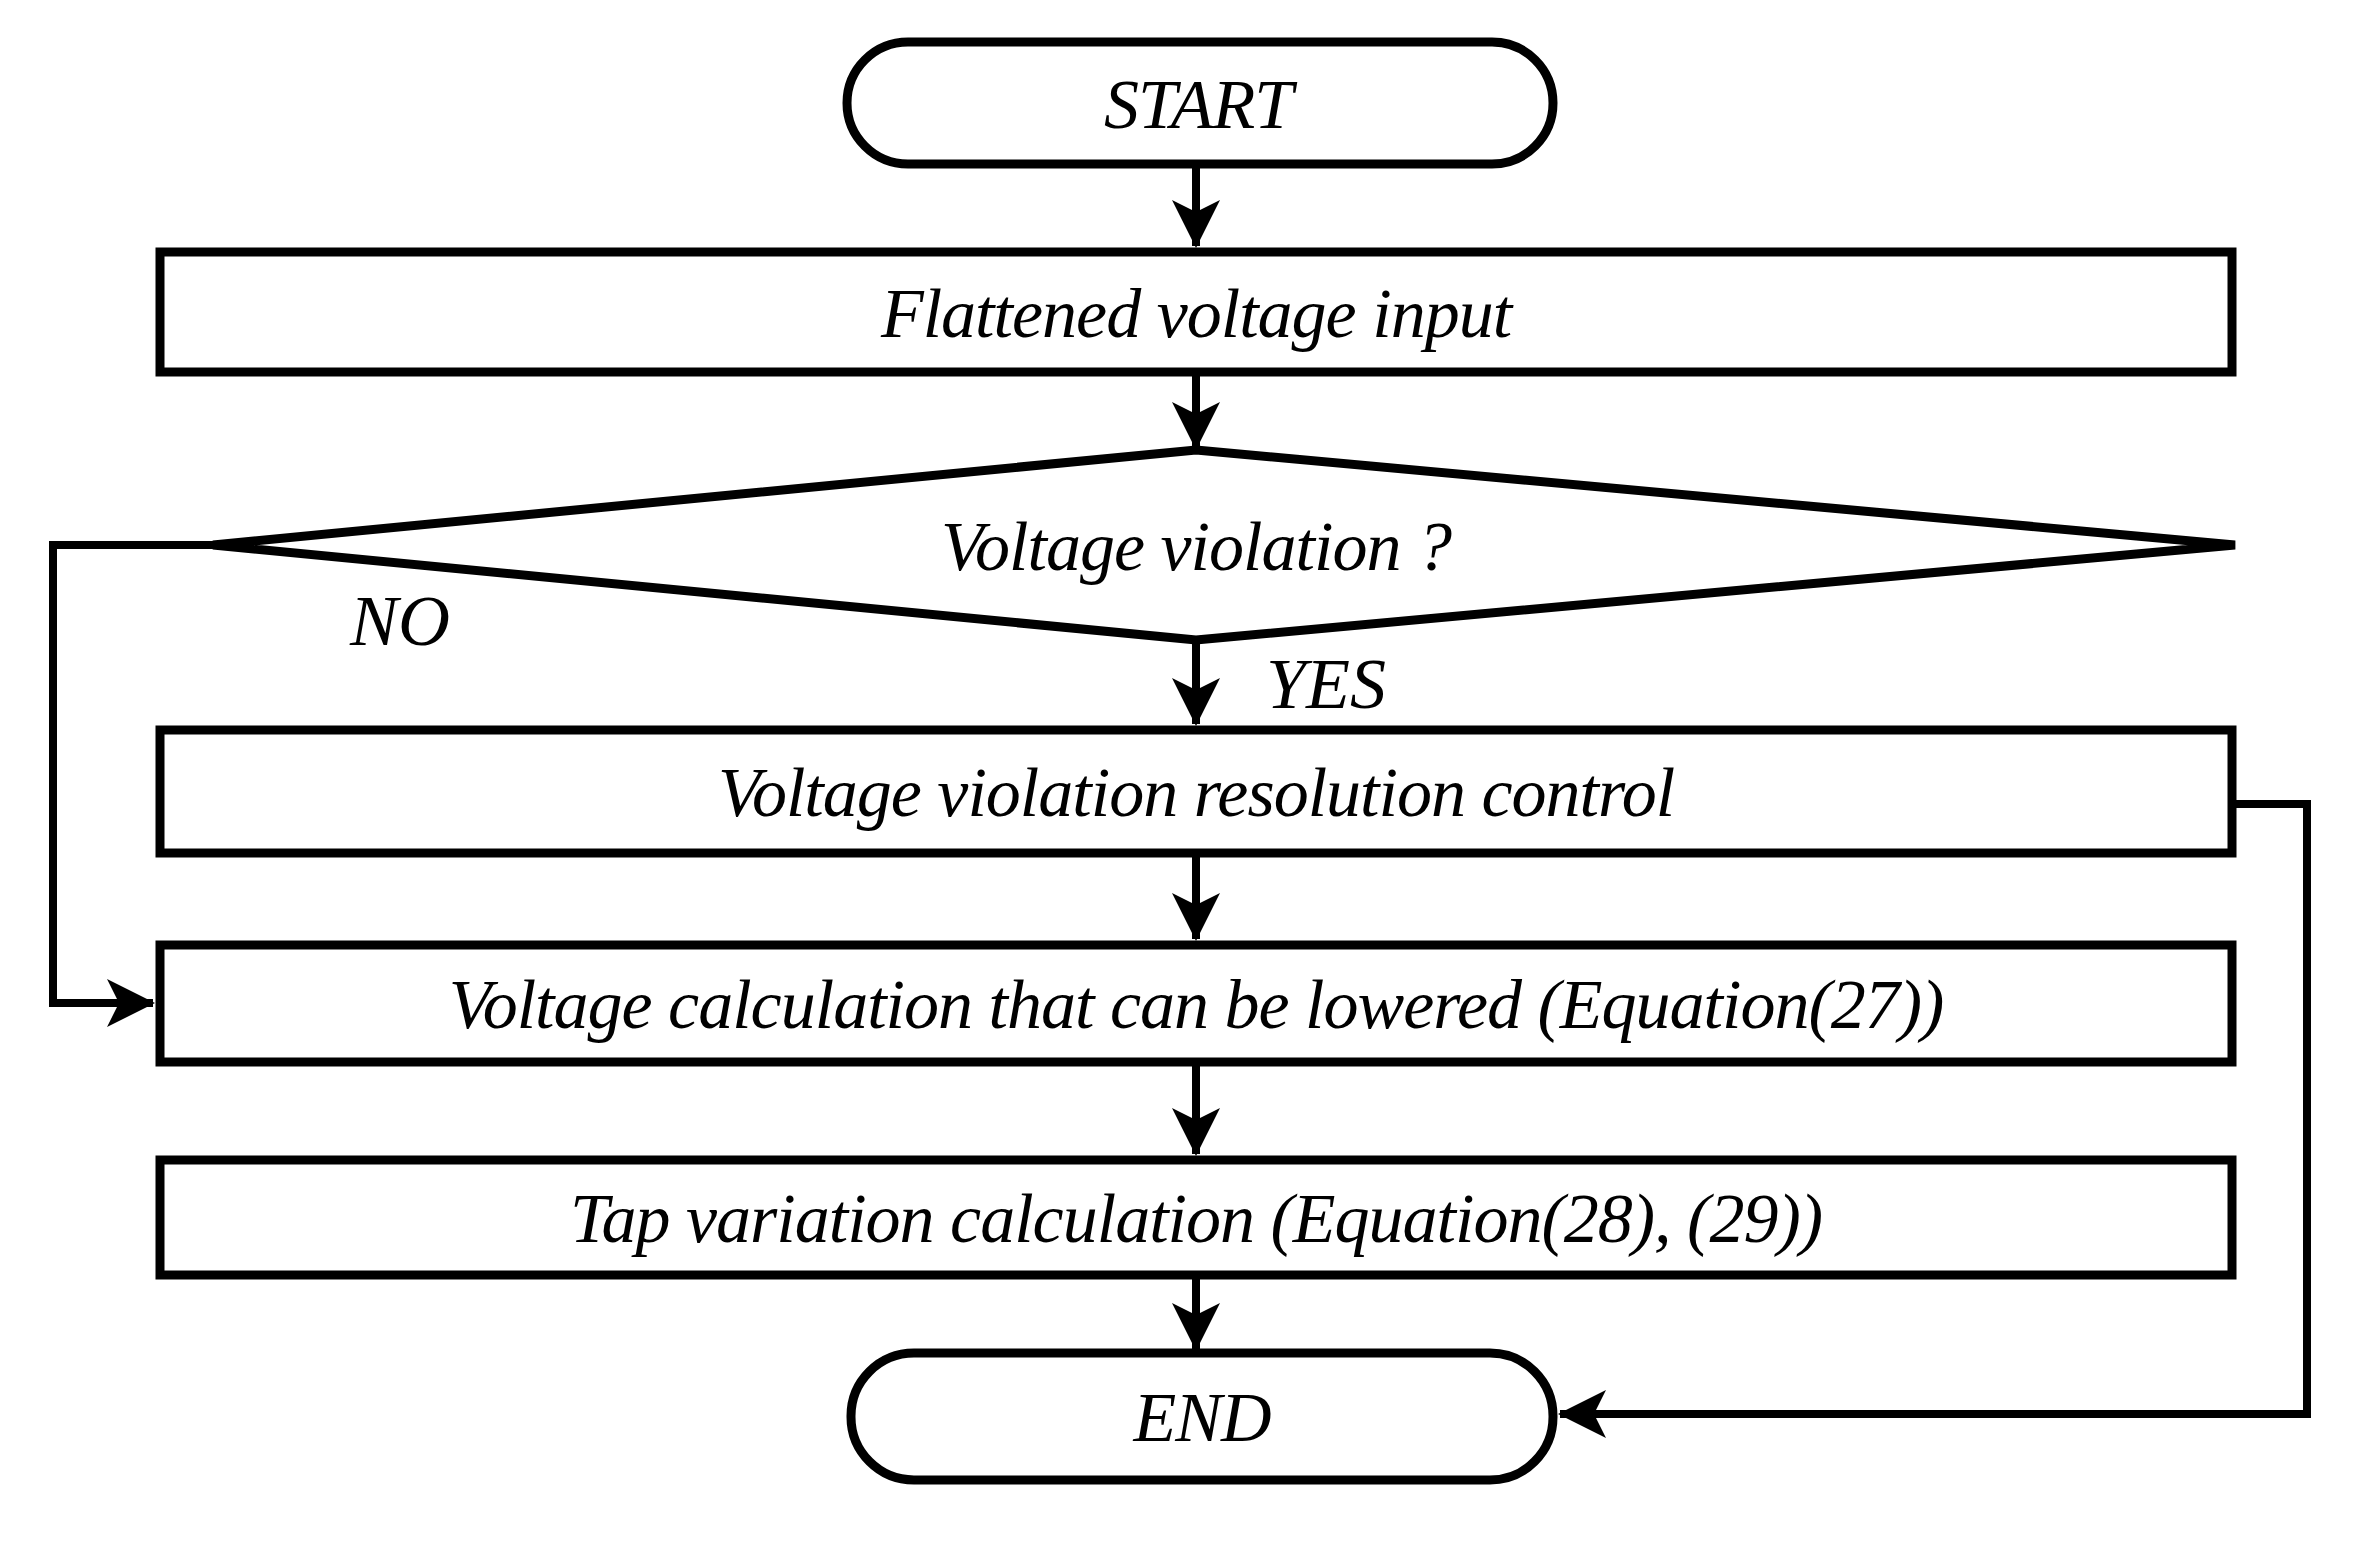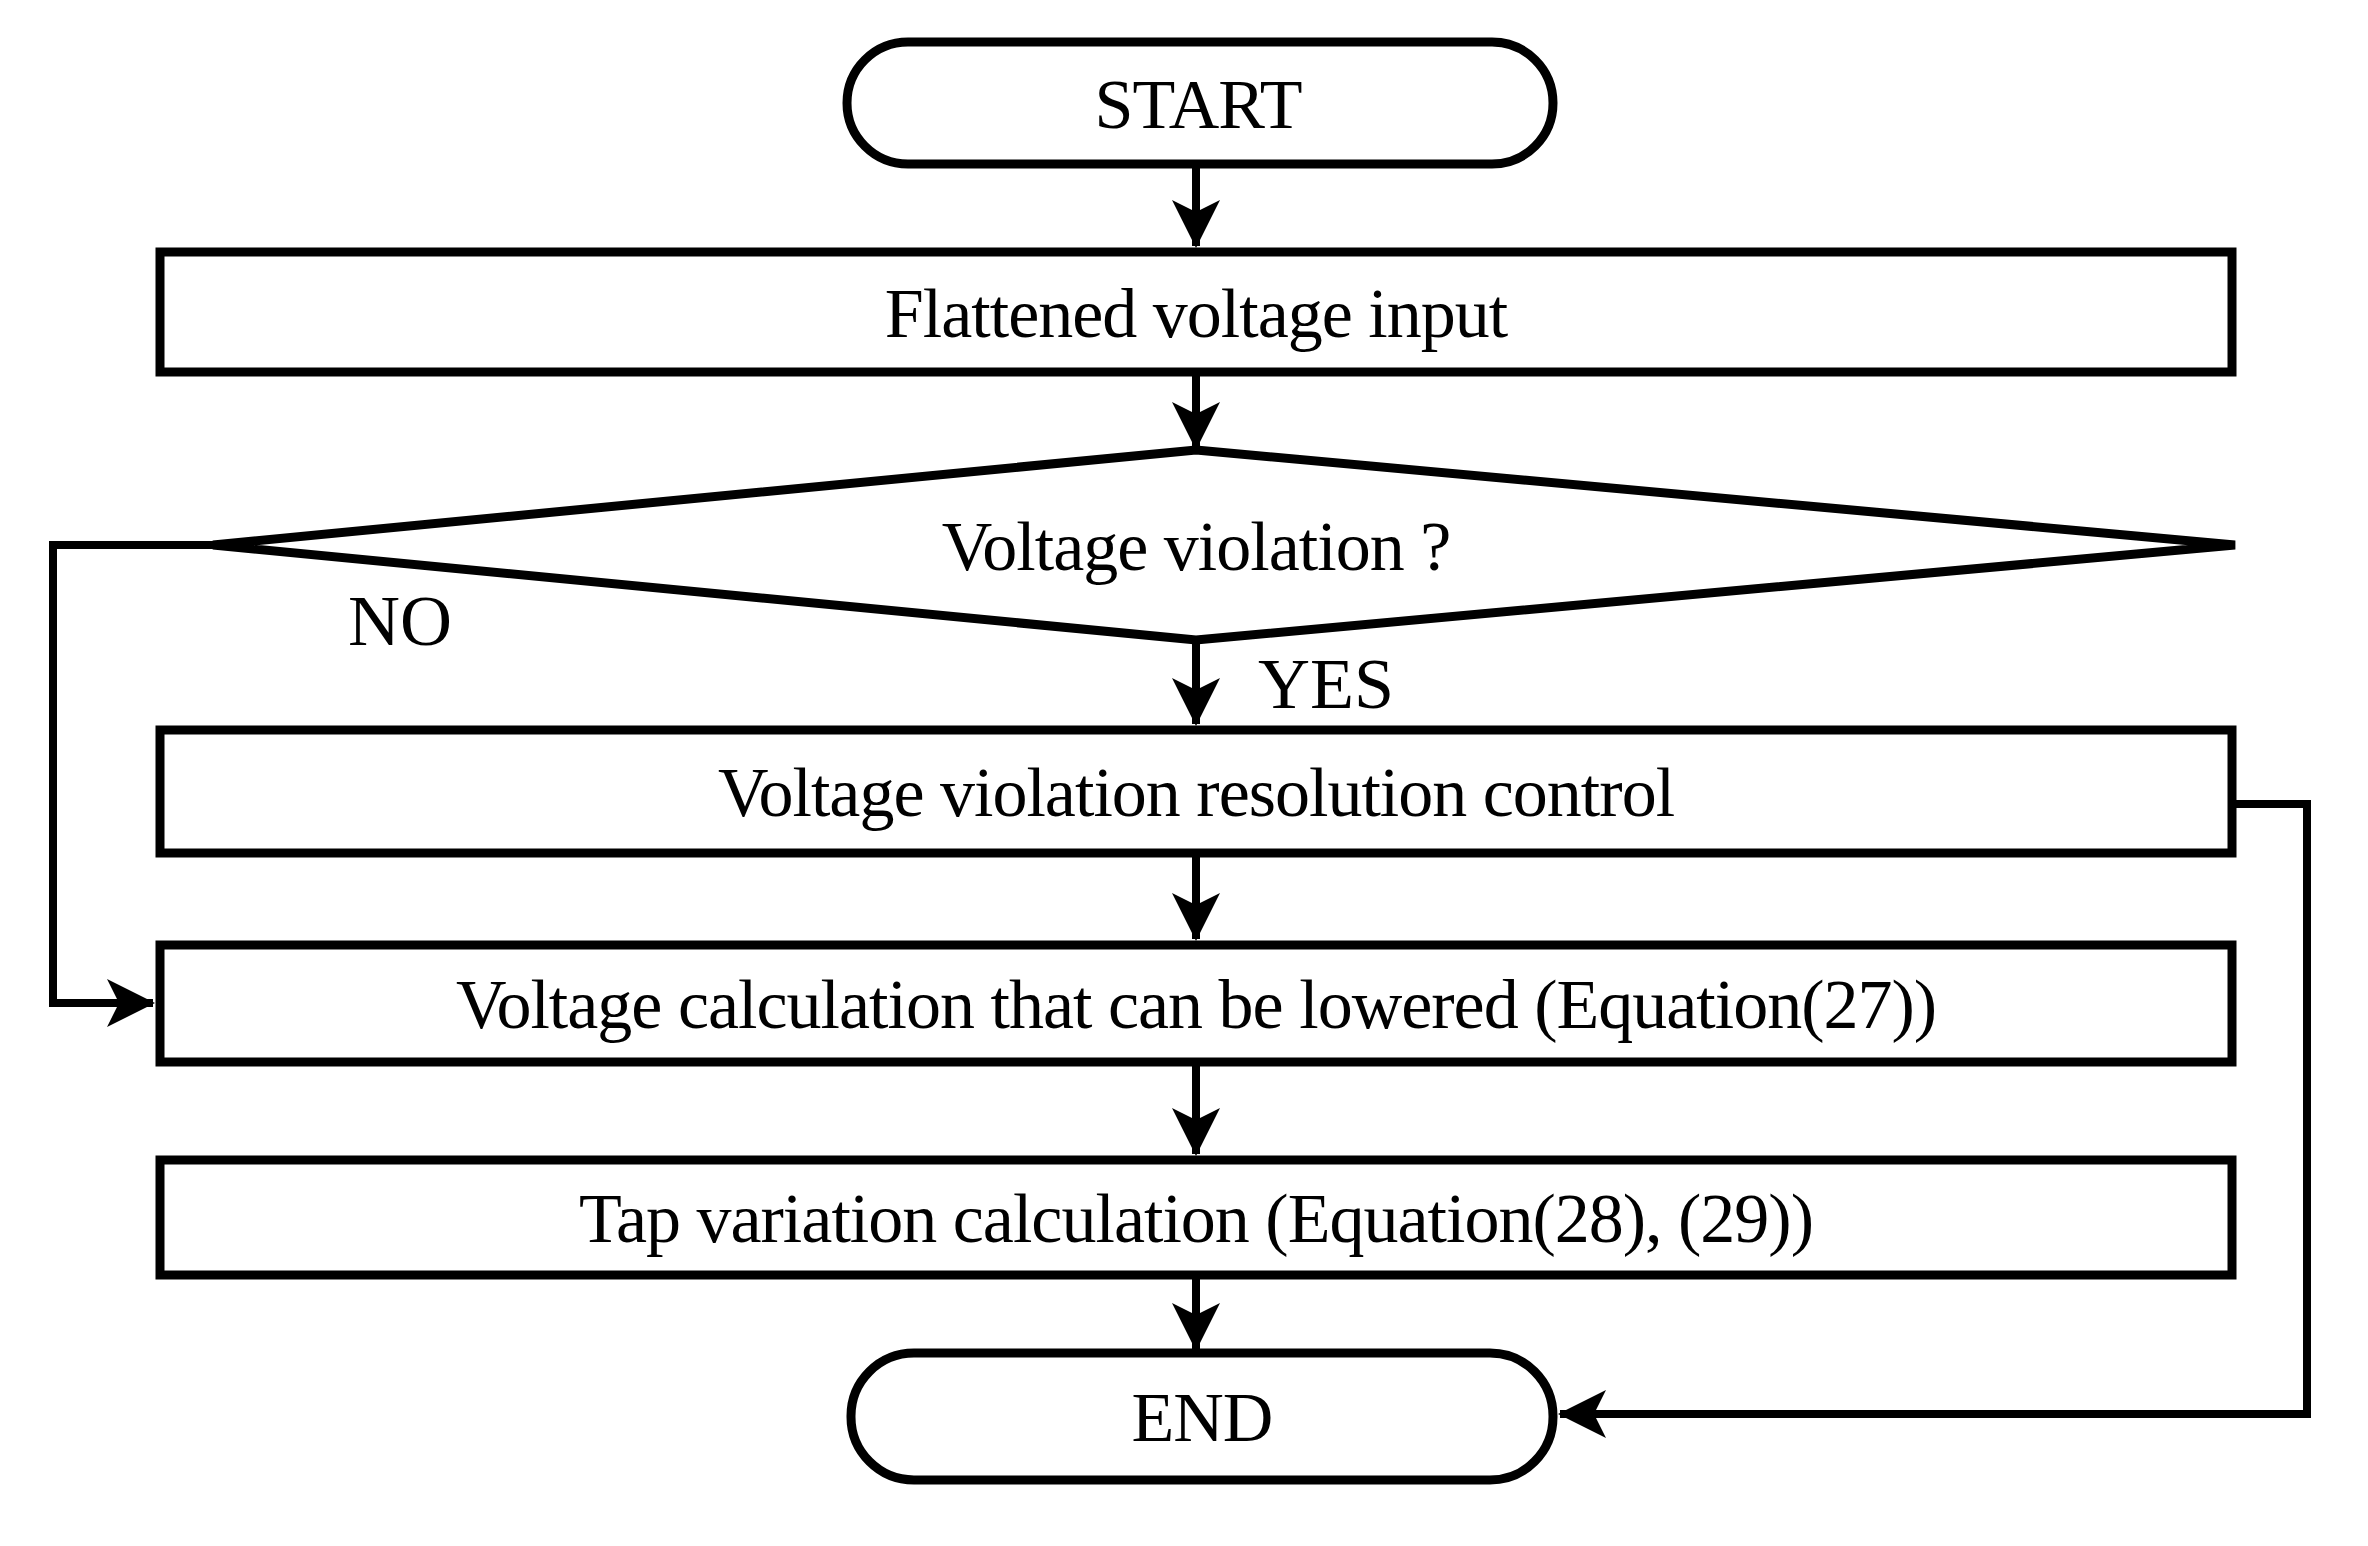--- a/index.html
+++ b/index.html
@@ -6,20 +6,21 @@
     margin: 0;
     padding: 0;
     background: #ffffff;
     width: 2368px;
     height: 1546px;
     overflow: hidden;
   }
   .canvas-wrap {
     width: 2368px;
     height: 1188px;
+    font-style: italic;
   }
   svg {
     display: block;
   }
   .shape {
     fill: #ffffff;
     stroke: #000000;
     stroke-width: 9;
   }
   .edge {

